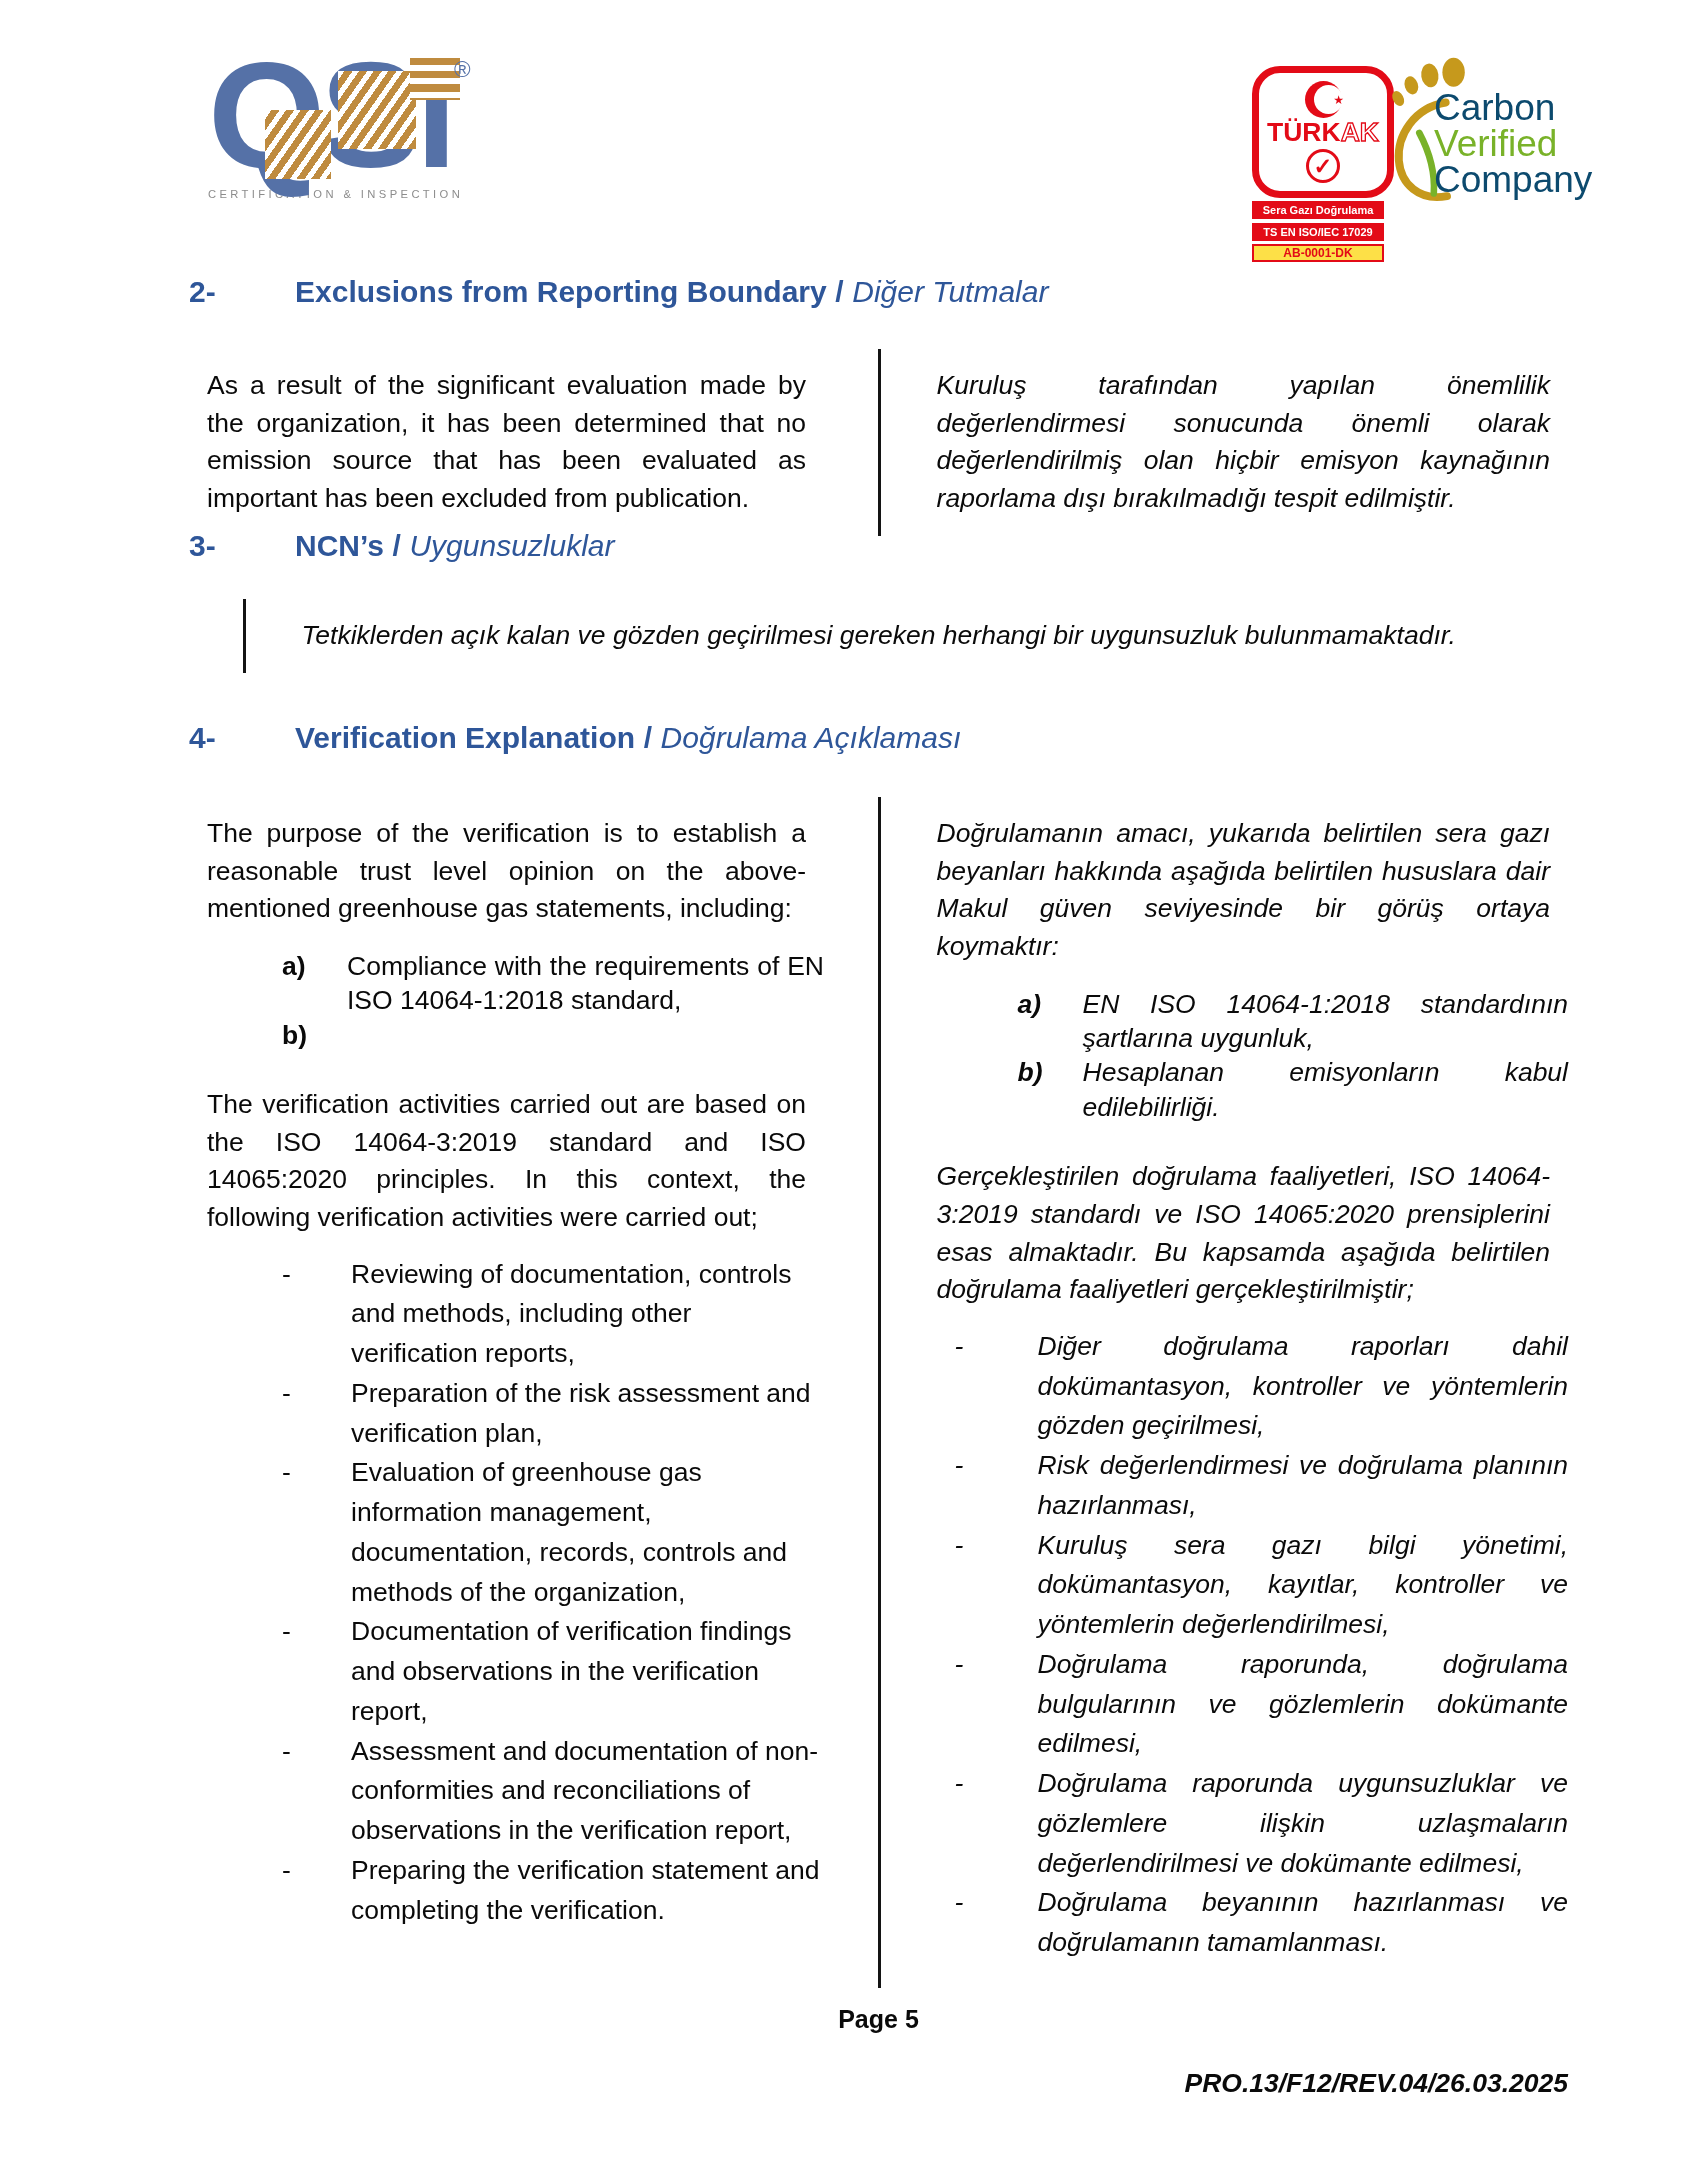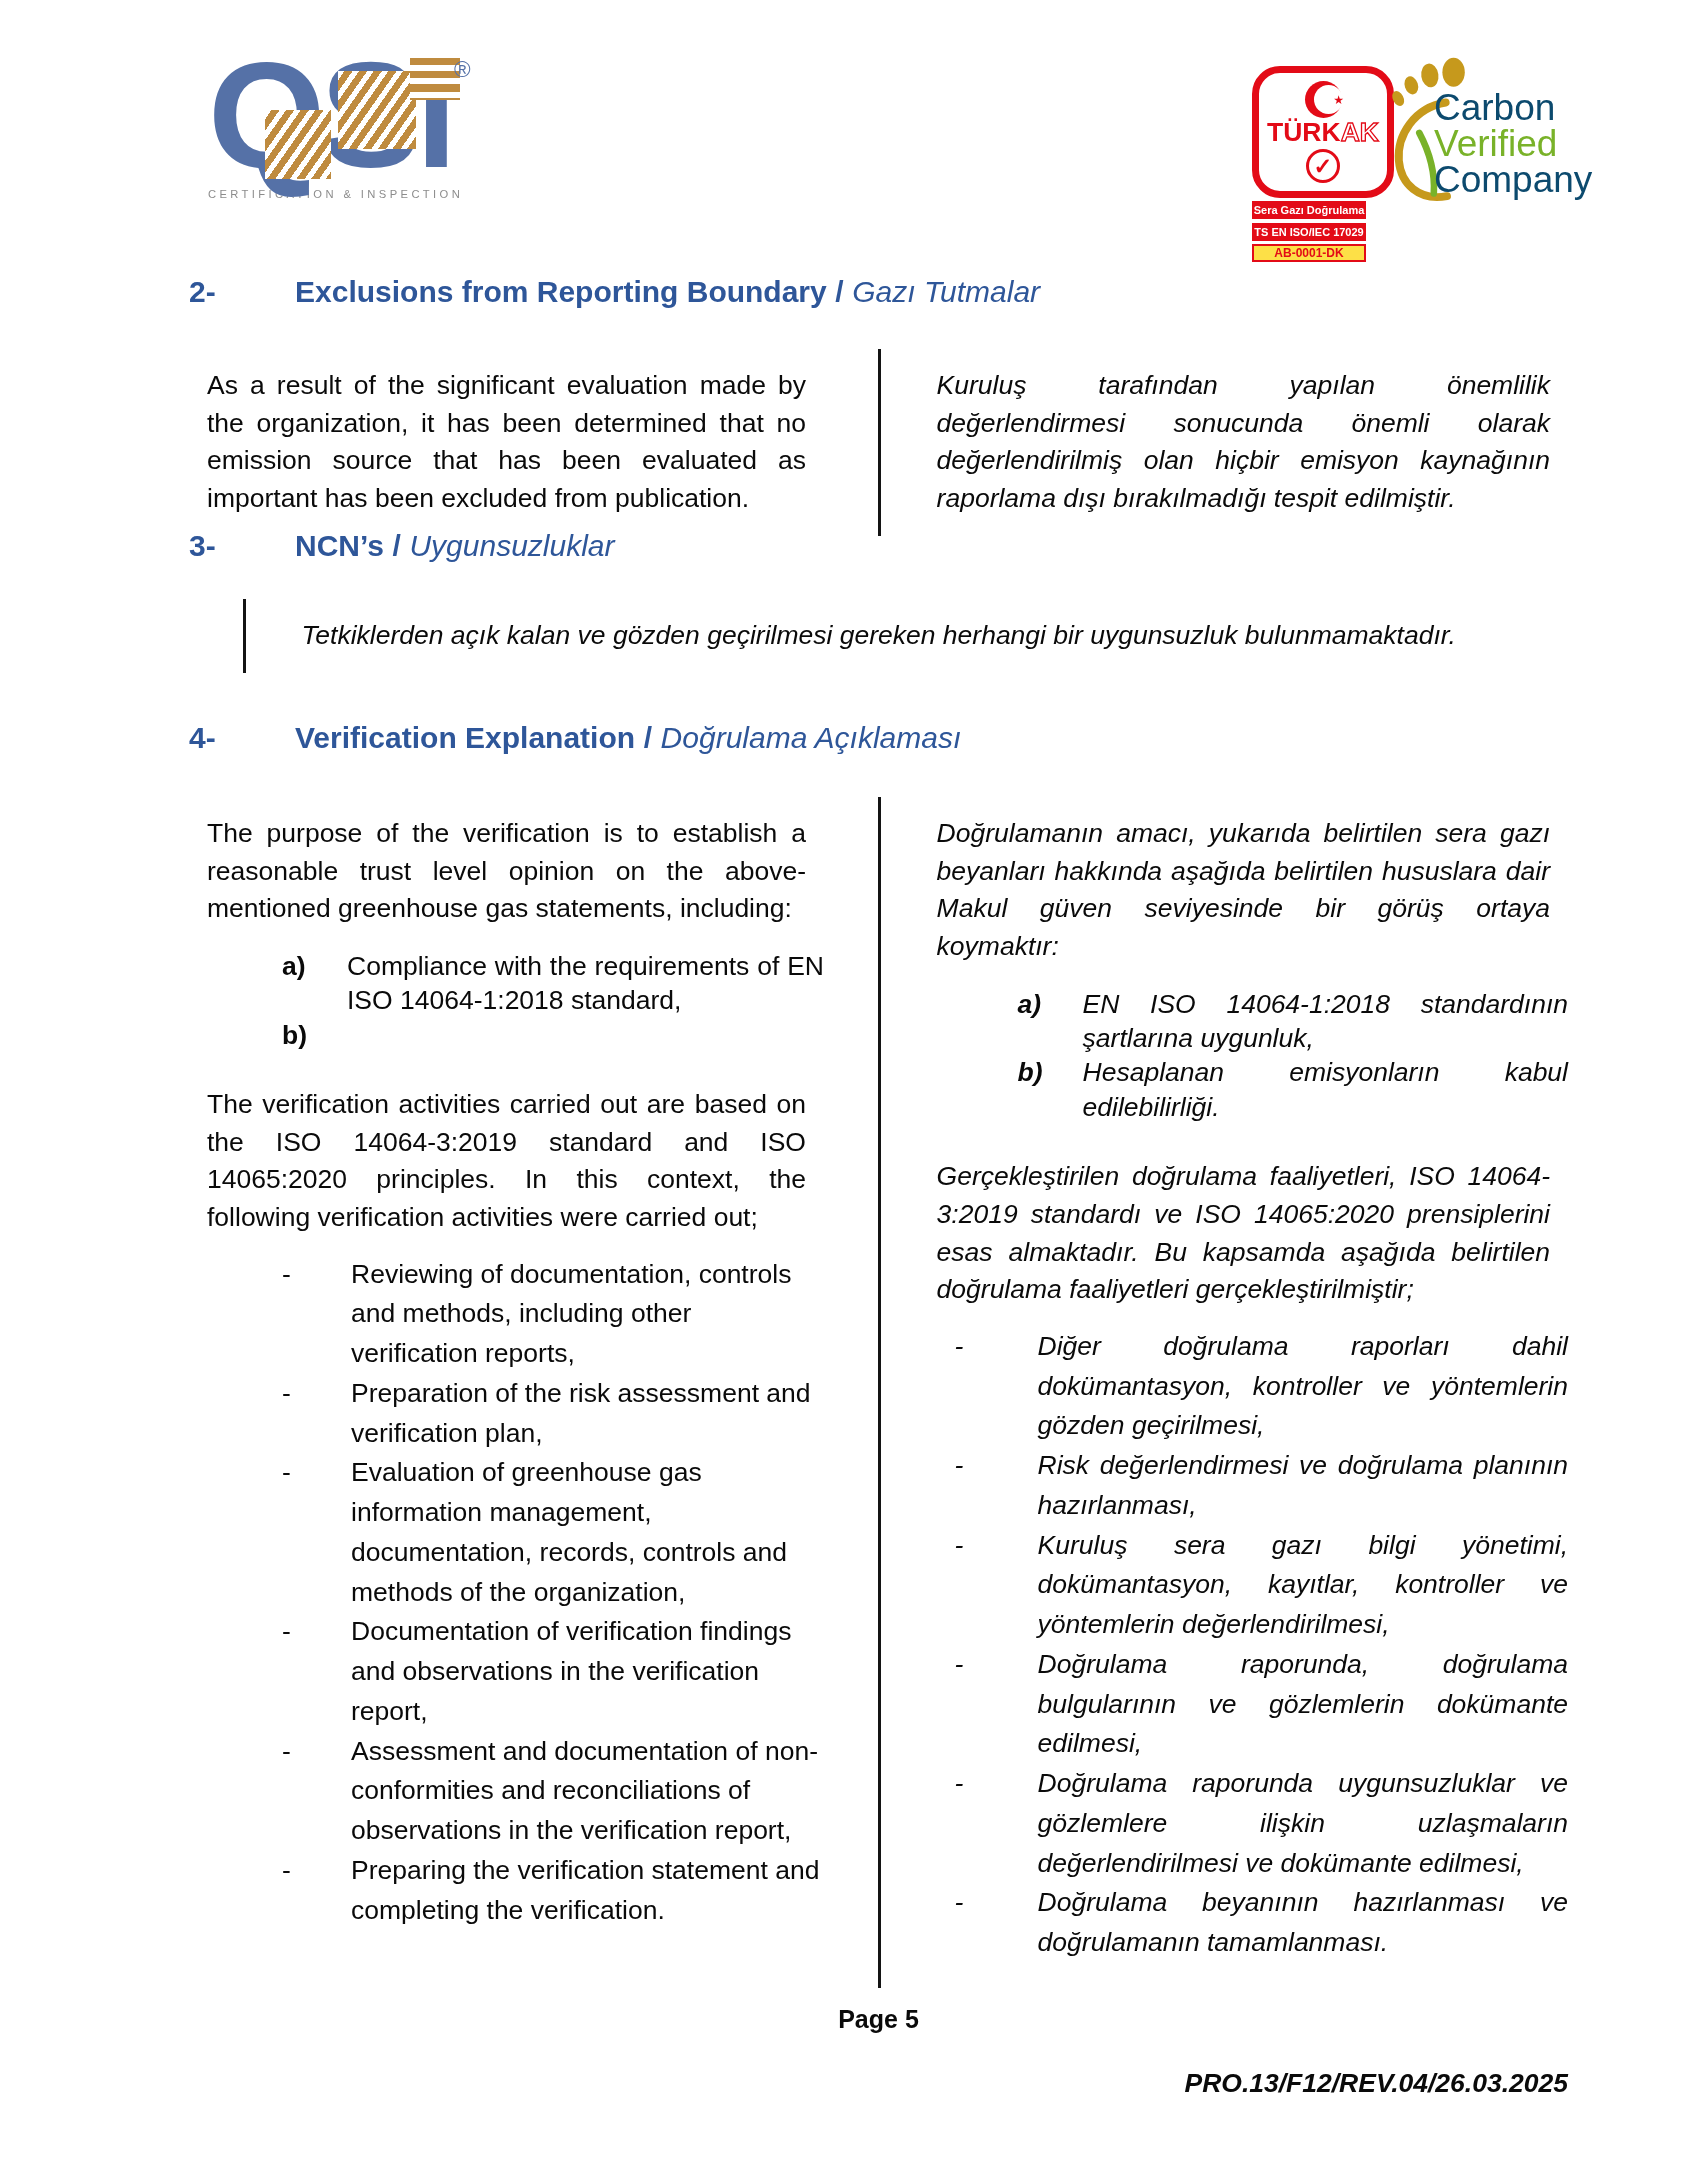--- a/index.html
+++ b/index.html
@@ -27,21 +27,21 @@
     display:flex; flex-direction:column; align-items:center; justify-content:center; background:#fff; }
   .turkak-crescent { position:relative; width:37px; height:37px; margin-bottom:1.3px; }
   .turkak-crescent .c-red { position:absolute; left:0; top:0; width:37px; height:37px; border-radius:50%; background:#E30B17; }
   .turkak-crescent .c-white { position:absolute; left:9.3px; top:4px; width:29px; height:29px; border-radius:50%; background:#ffffff; }
   .turkak-crescent .c-star { position:absolute; right:-2.6px; top:12px; color:#E30B17; font-size:12px; }
   .turkak-name { font-size:26.5px; font-weight:700; line-height:1; white-space:nowrap; }
   .turkak-name .solid { color:#E30B17; }
   .turkak-name .outline { color:#ffffff; -webkit-text-stroke:1.3px #E30B17; }
   .turkak-check { box-sizing:border-box; margin-top:4px; width:34px; height:34px; border:3.3px solid #E30B17; border-radius:50%;
     color:#E30B17; font-size:22.5px; font-weight:700; display:flex; align-items:center; justify-content:center; }
-  .turkak-bar { box-sizing:border-box; width:114px; margin-top:3.3px; height:18px; font-size:11px; font-weight:700;
+  .turkak-bar { box-sizing:border-box; width:132px; margin-top:3.3px; height:18px; font-size:11px; font-weight:700;
     display:flex; align-items:center; justify-content:center; white-space:nowrap; }
   .turkak-bar.red { background:#E30B17; color:#ffffff; }
   .turkak-bar.white { background:#fde047; color:#E30B17; border:2px solid #E30B17; font-size:12px; }
 
   #carbon-logo { position:absolute; left:1386px; top:56px; width:198px; height:155px; }
   .carbon-foot { position:absolute; left:-5.3px; top:-1.3px; }
   .carbon-words { position:absolute; left:48px; top:34px; font-size:37px; line-height:36px; letter-spacing:0; }
   .carbon-words .gold { color:#0c4a6e; }
   .carbon-words .green { color:#79B229; }
 
@@ -132,21 +132,21 @@
       <div class="gold">Company</div>
     </div>
   </div>
 
 </div>
 
 <div class="sec-heading" style="top:275px">
   <span class="sec-num">2-</span>
   <span class="t-en">Exclusions from Reporting Boundary</span>
   <span class="t-slash">/</span>
-  <span class="t-tr">Gazı Tutmalar</span>
+  <span class="t-tr">Diğer Tutmalar</span>
 </div>
 
 <div class="row" style="top:349px">
   <div class="col-en">
     <p class="para">As a result of the significant evaluation made by the organization, it has been determined that no emission source that has been evaluated as important has been excluded from publication.</p>
   </div>
   <div class="divider"></div>
   <div class="col-tr">
     <p class="para">Kuruluş tarafından yapılan önemlilik değerlendirmesi sonucunda önemli olarak değerlendirilmiş olan hiçbir emisyon kaynağının raporlama dışı bırakılmadığı tespit edilmiştir.</p>
   </div>

